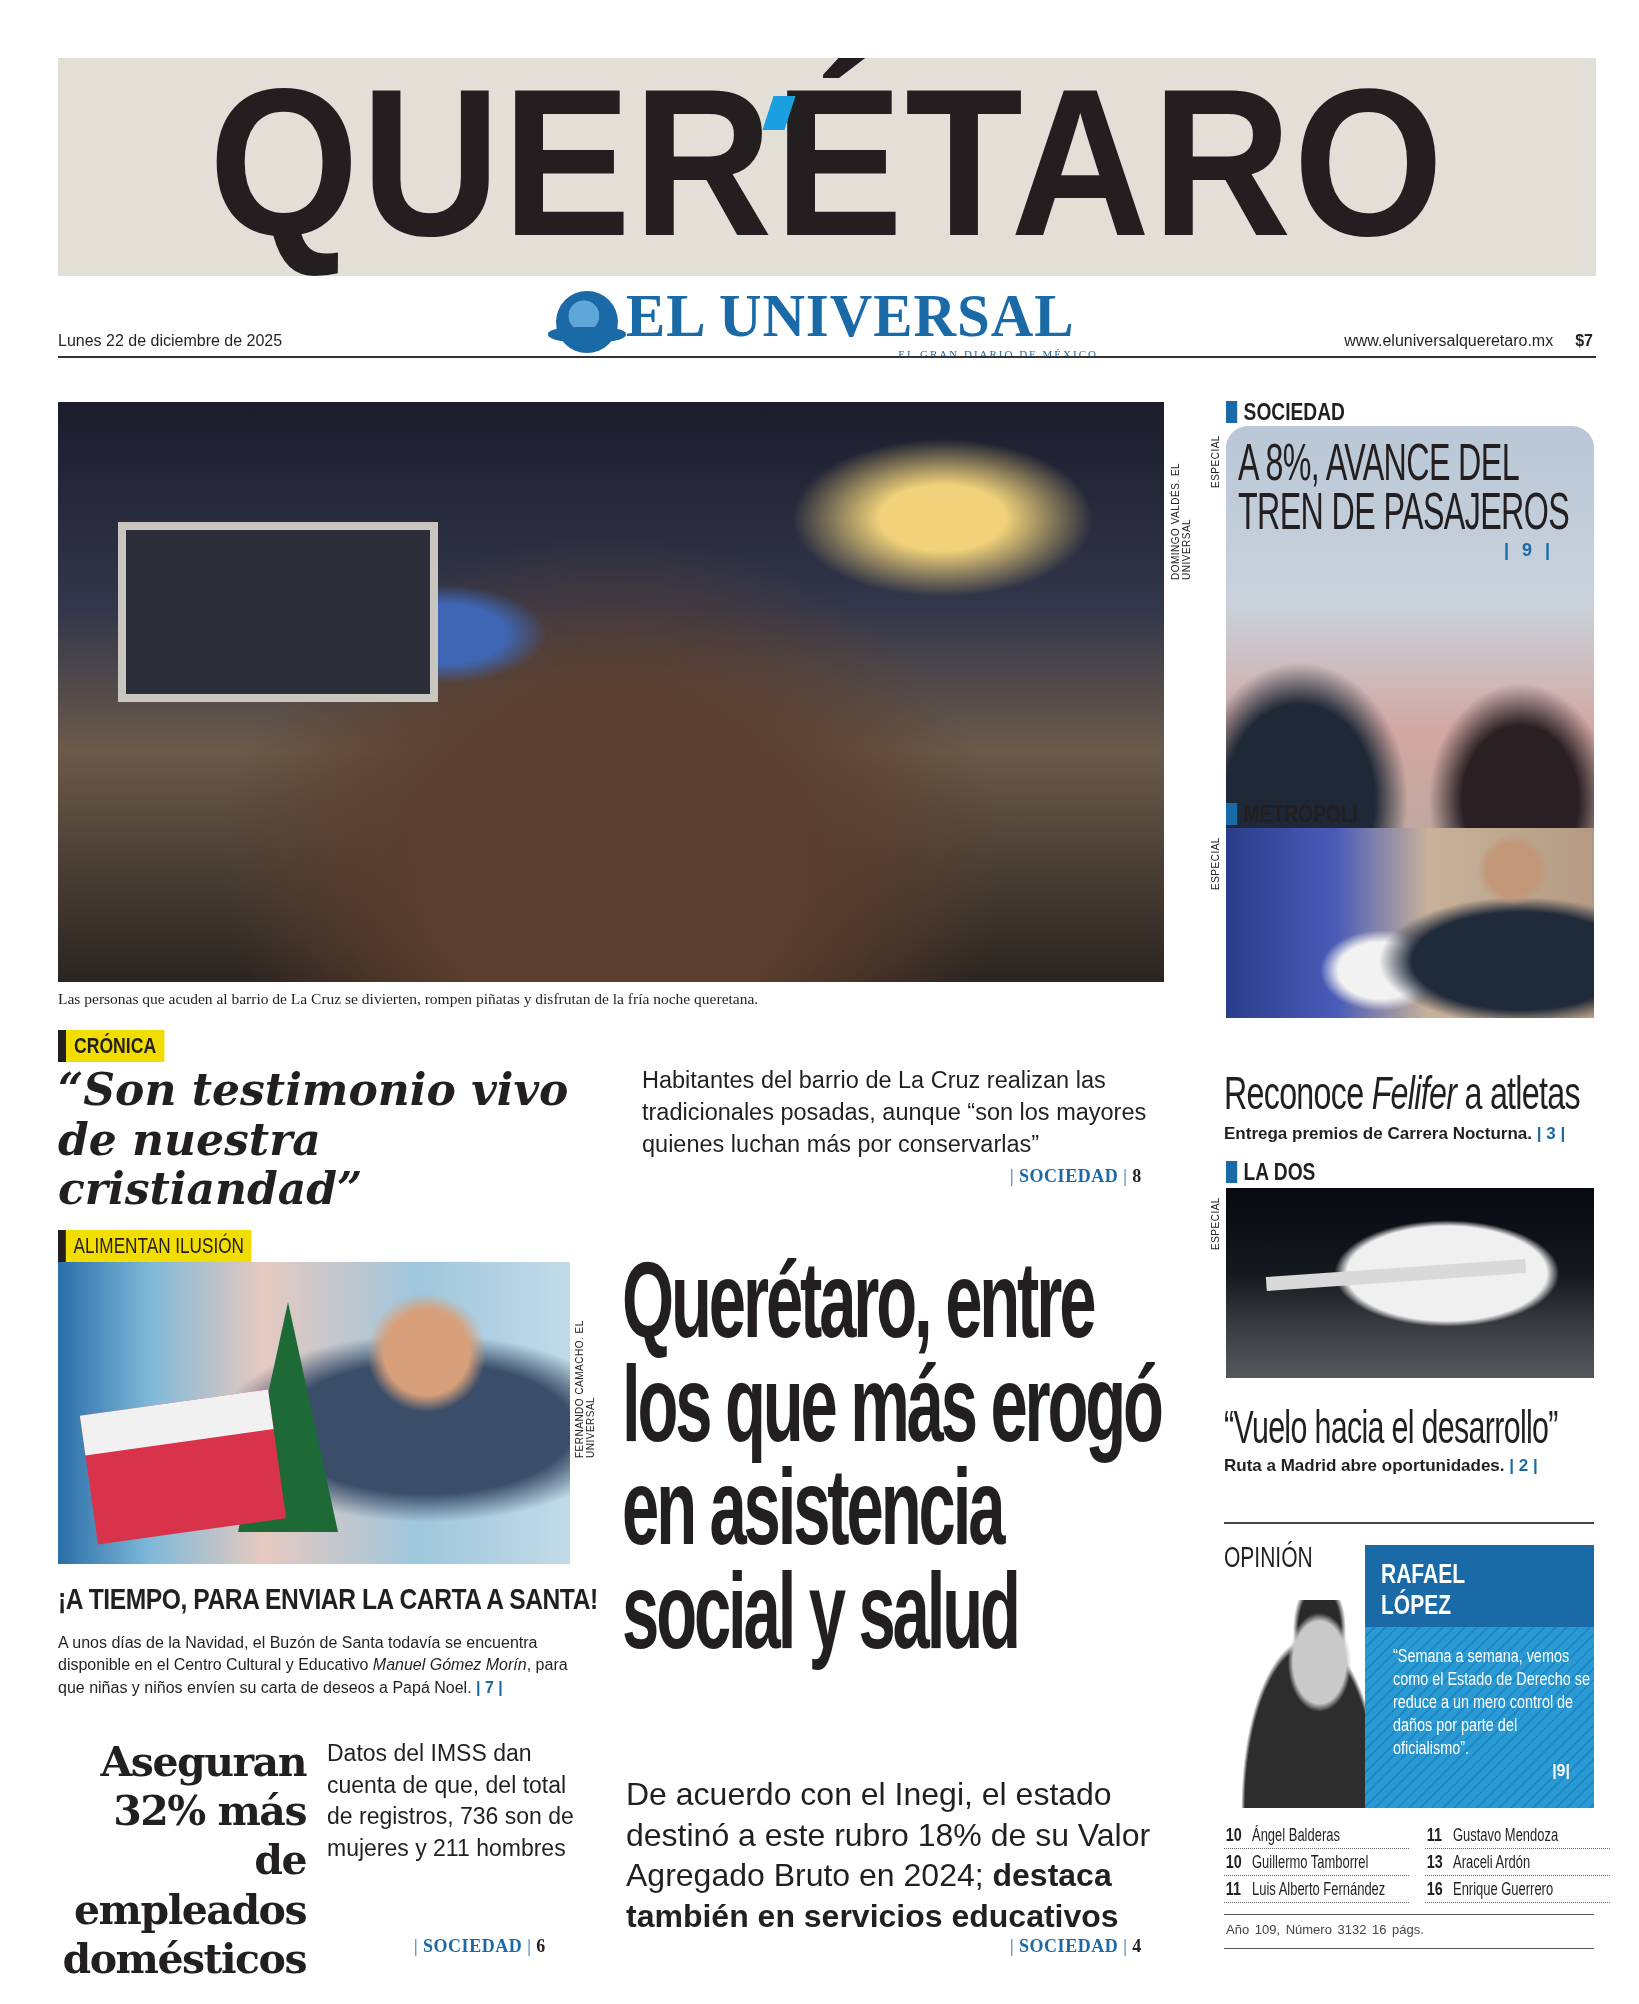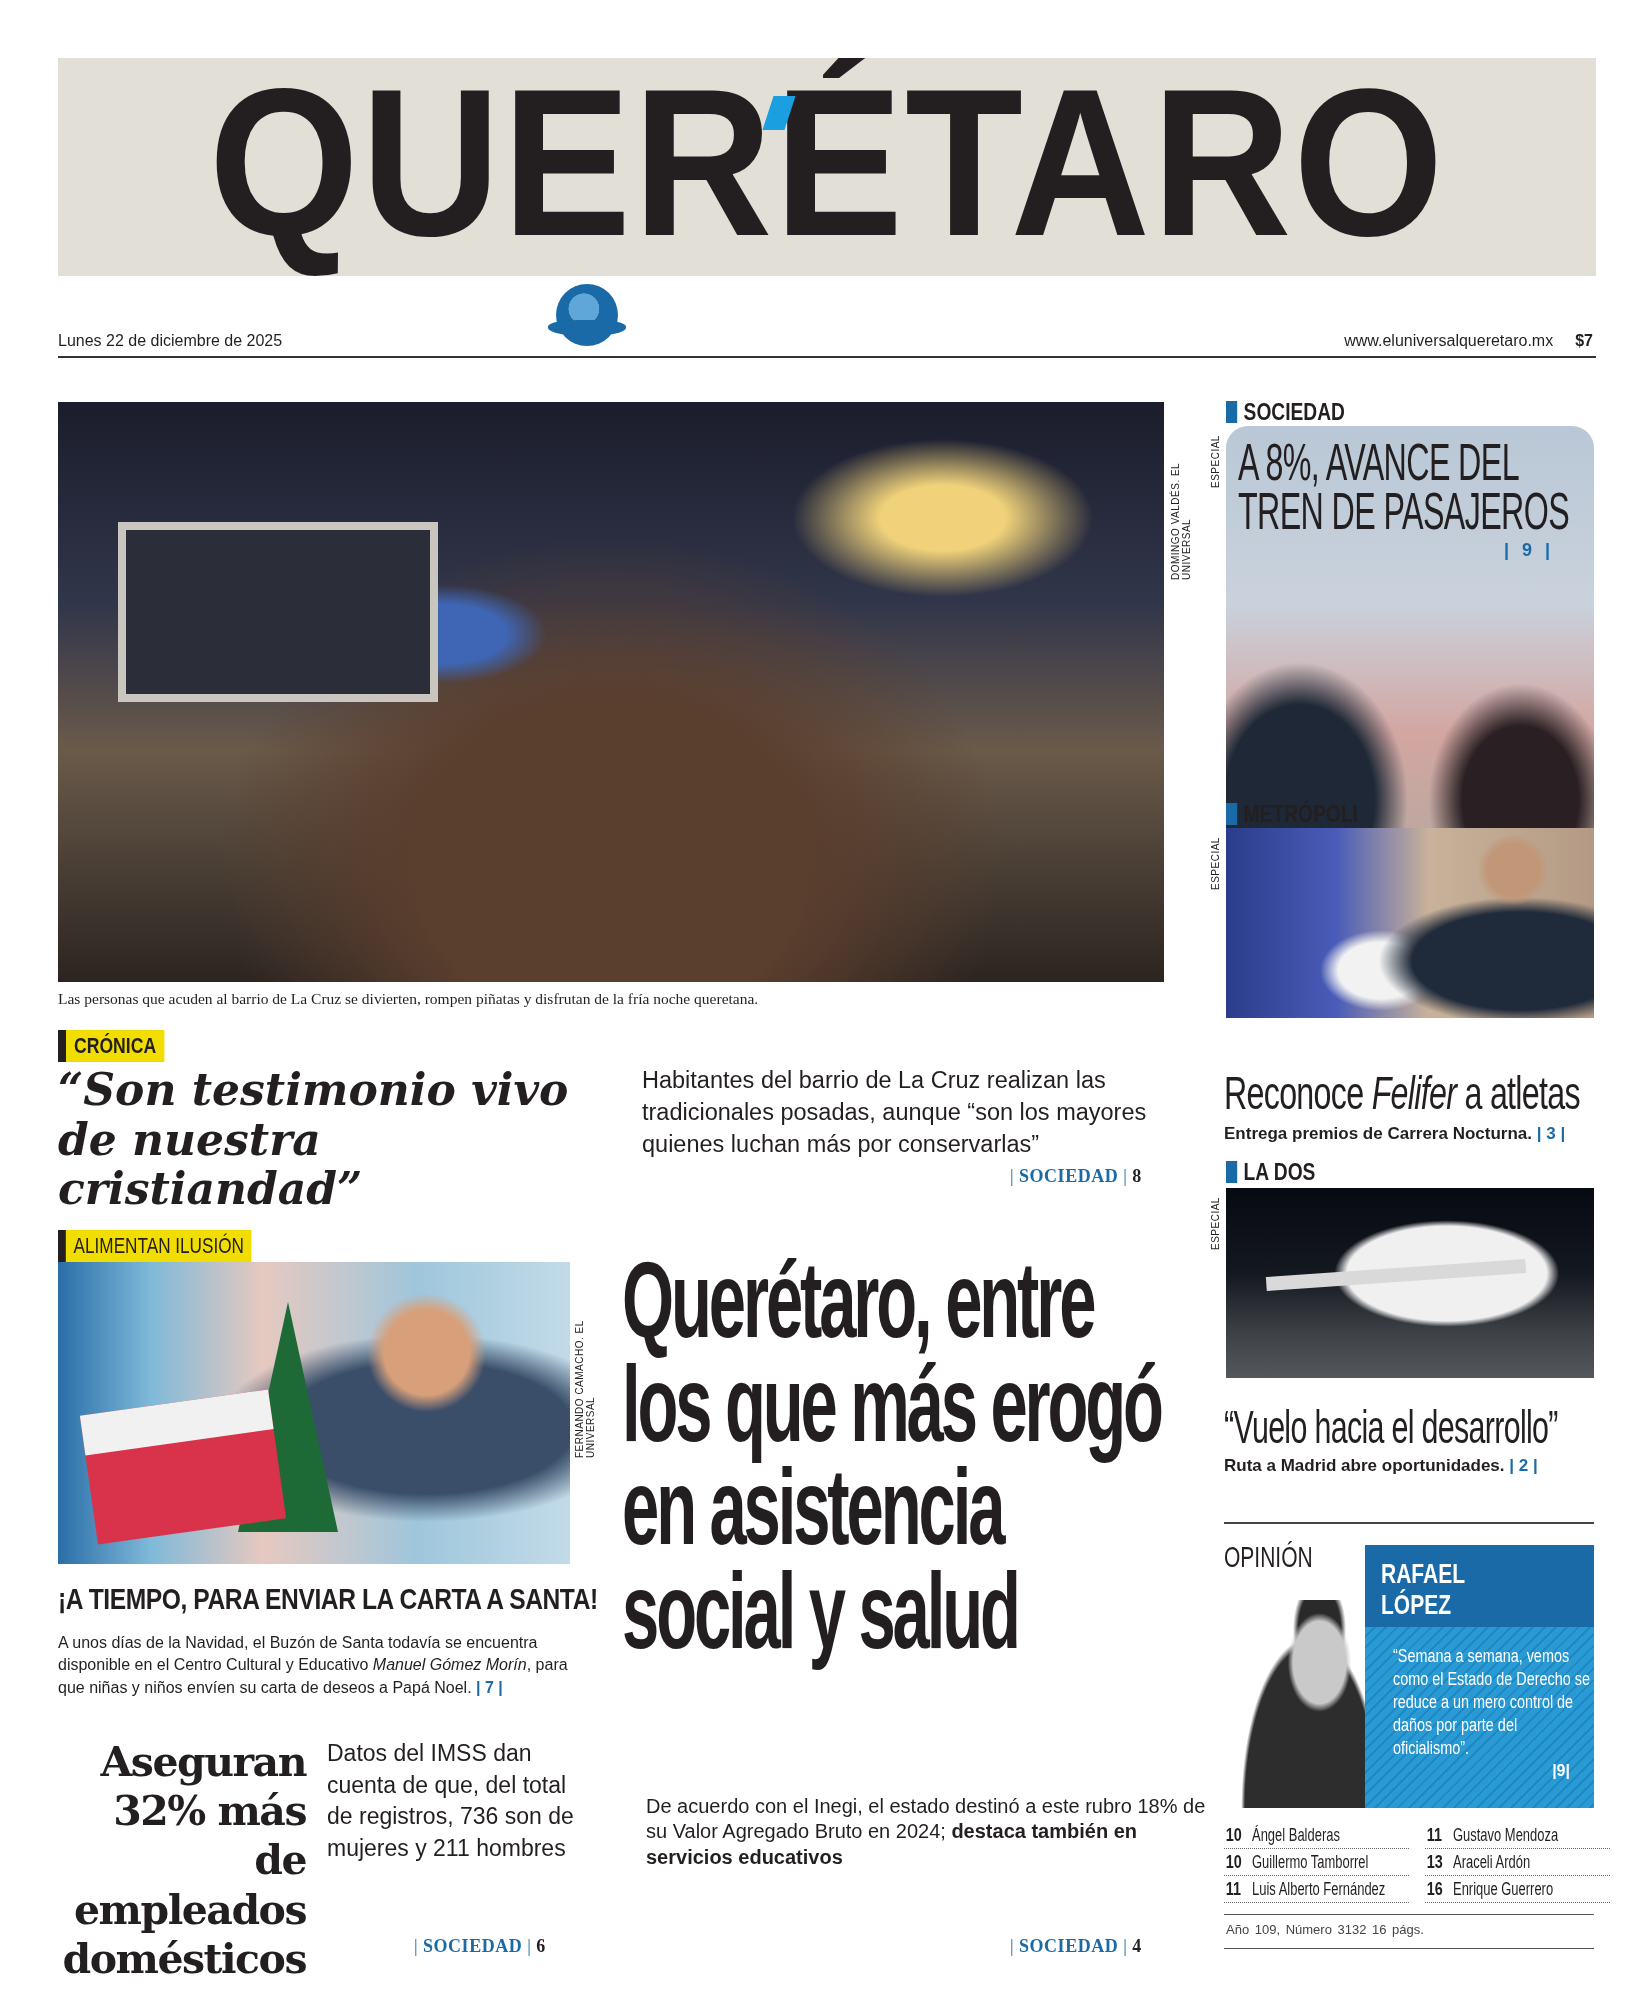--- a/index.html
+++ b/index.html
@@ -49,21 +49,21 @@
   .santa-photo .tree { position: absolute; left: 180px; top: 40px; width: 0; height: 0; border-left: 50px solid transparent; border-right: 50px solid transparent; border-bottom: 230px solid #1d6a36; }
   .santa-photo .box { position: absolute; left: 30px; top: 140px; width: 190px; height: 130px; background: #d8334a; border-top: 40px solid #f1f1f1; transform: rotate(-8deg); }
   .santa-head { left: 58px; top: 1582px; font-family: "Liberation Sans", sans-serif; font-weight: 700; font-size: 30px; color: #231f20; transform: scaleX(0.82); transform-origin: left; white-space: nowrap; letter-spacing: -0.5px; }
   .santa-body { left: 58px; top: 1632px; width: 512px; font-size: 16px; line-height: 1.4; color: #231f20; }
   .ref-small { color: #1a6aa8; font-weight: 700; }
 
   .imss-head { left: 58px; top: 1738px; width: 248px; text-align: right; font-family: "DejaVu Serif", serif; font-weight: 700; font-size: 41px; line-height: 1.2; color: #231f20; letter-spacing: -1.5px; }
   .imss-dek { left: 327px; top: 1738px; width: 250px; font-size: 23px; line-height: 1.38; color: #231f20; }
 
   .main-head { left: 622px; top: 1248px; width: 560px; font-family: "Liberation Sans", sans-serif; font-weight: 700; font-size: 108px; line-height: 0.96; color: #231f20; letter-spacing: -5px; transform: scaleX(0.62); transform-origin: left top; width: 900px; }
-  .main-dek { left: 646px; top: 1774px; width: 560px; font-size: 20px; line-height: 1.27; color: #231f20; margin-top: 20px; }
+  .main-dek { left: 626px; top: 1774px; width: 560px; font-size: 32px; line-height: 1.27; color: #231f20; }
   .main-dek b { font-weight: 700; }
 
   
   .sec-label { display: flex; align-items: center; gap: 8px; font-weight: 700; font-size: 24px; color: #231f20; transform: scaleX(0.8); transform-origin: left; white-space: nowrap; }
   .sec-square { width: 14px; height: 22px; background: #1a6aa8; display: inline-block; }
   .tren-photo { left: 1226px; top: 426px; width: 368px; height: 440px; background:
       radial-gradient(ellipse at 20% 85%, #1e2836 0 18%, transparent 26%),
       radial-gradient(ellipse at 80% 85%, #2a2024 0 14%, transparent 22%),
       linear-gradient(180deg, #b9c7d6 0%, #c9d2dc 40%, #d3a6a1 70%, #b6a8a0 100%); border-radius: 22px; }
   .tren-head { position: absolute; left: 12px; top: 12px; width: 340px; font-family: "Liberation Sans", sans-serif; font-size: 52px; line-height: 0.95; color: #231f20; transform: scaleX(0.62); transform-origin: left top; width: 560px; letter-spacing: -1px; }
@@ -109,20 +109,24 @@
 </style>
 </head>
 <body>
 
 <div class="abs masthead">
   <div class="masthead-title">QUERÉTARO</div>
 </div>
 
 <div class="abs logo">
   <div class="logo-globe"></div>
+  <div class="logo-text-wrap">
+    <div class="logo-text">EL UNIVERSAL</div>
+    <div class="logo-sub">EL GRAN DIARIO DE MÉXICO</div>
+  </div>
 </div>
 
 <div class="abs dateline">Lunes 22 de diciembre de 2025</div>
 <div class="abs urlline">
   <span>www.eluniversalqueretaro.mx</span>
   <span class="price">$7</span>
 </div>
 <div class="abs rule-top"></div>
 
 <div class="abs photo main-photo">

